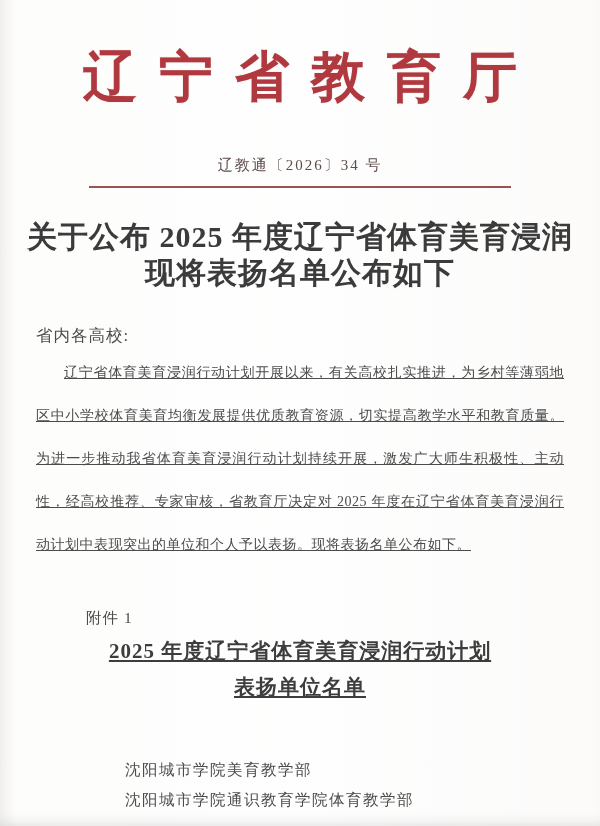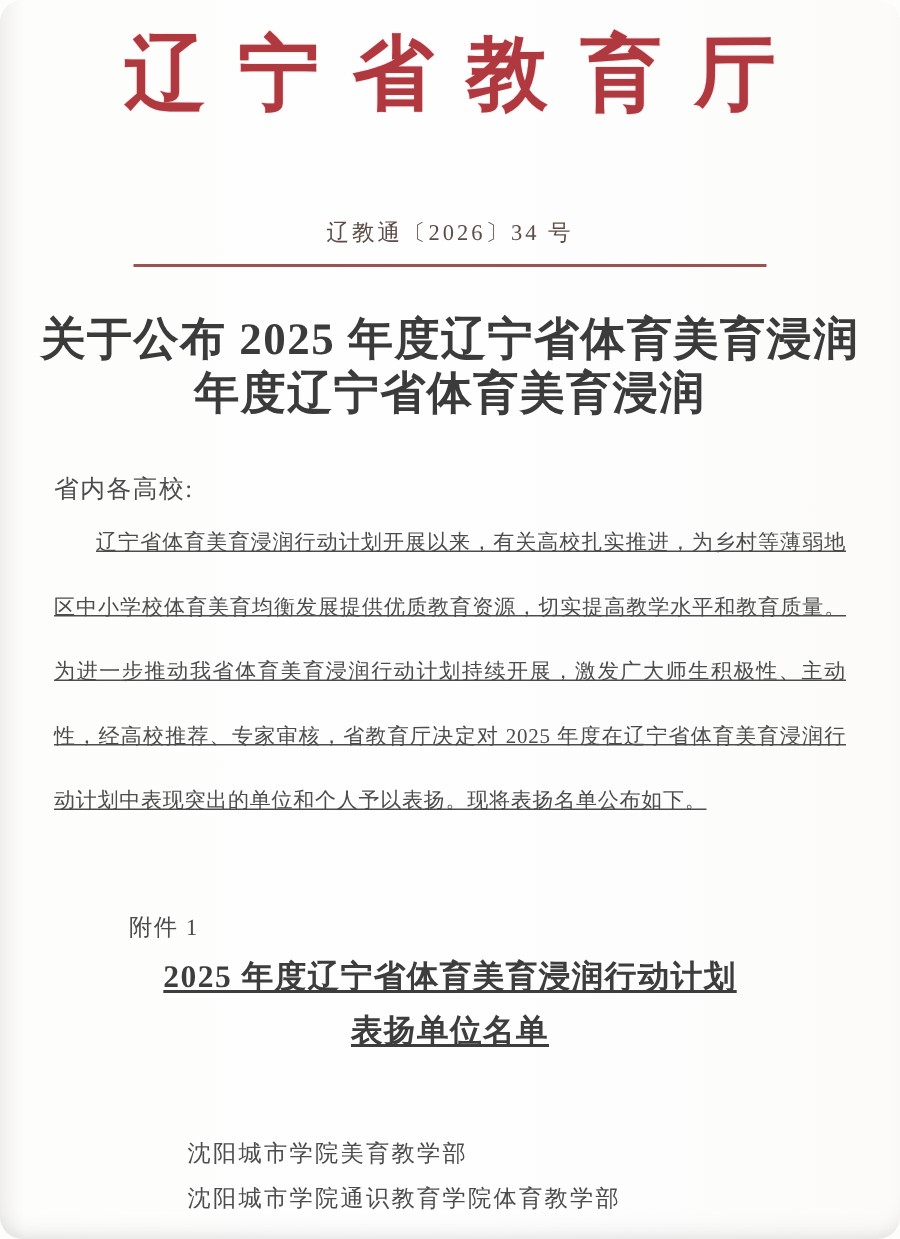--- a/index.html
+++ b/index.html
@@ -11,37 +11,36 @@
   body {
     font-family: "Liberation Serif", "DejaVu Serif", serif;
     background: #fdfdfc;
     position: relative;
   }
   .page {
     width: 600px;
     height: 826px;
     background: linear-gradient(90deg, #f2f1f0 0px, #fdfdfc 16px, #fefefe 50%, #fcfbfa 100%);
     box-shadow: inset 0 -10px 16px -12px rgba(120,120,120,0.35);
-    padding-top: 16px;
+    padding-top: 44px;
     position: relative;
-    border-radius: 15px;
   }
   .org-header {
     text-align: center;
     color: #b0383f;
     font-size: 54px;
     font-weight: bold;
     letter-spacing: 22px;
     text-indent: 22px;
     line-height: 66px;
     text-shadow: 0 0 1px rgba(176,56,63,0.45);
   }
   .doc-number {
     text-align: center;
-    margin-top: 64px;
+    margin-top: 46px;
     font-size: 15px;
     color: #5d4c47;
     letter-spacing: 2px;
   }
   .red-divider {
     margin: 11px 89px 0 89px;
     height: 0;
     border-top: 2px solid #9d5252;
   }
   .doc-title {
@@ -110,21 +109,21 @@
 <div class="page">
 
   <div class="org-header">辽宁省教育厅</div>
 
   <div class="doc-number">辽教通〔2026〕34 号</div>
 
   <div class="red-divider"></div>
 
   <div class="doc-title">
     <div>关于公布 2025 年度辽宁省体育美育浸润</div>
-    <div>年度辽宁省体育美育浸润</div>
+    <div>现将表扬名单公布如下</div>
   </div>
 
   <div class="content">
     <div class="salutation">省内各高校:</div>
     <div class="body-paragraph">辽宁省体育美育浸润行动计划开展以来，有关高校扎实推进，为乡村等薄弱地区中小学校体育美育均衡发展提供优质教育资源，切实提高教学水平和教育质量。为进一步推动我省体育美育浸润行动计划持续开展，激发广大师生积极性、主动性，经高校推荐、专家审核，省教育厅决定对 2025 年度在辽宁省体育美育浸润行动计划中表现突出的单位和个人予以表扬。现将表扬名单公布如下。</div>
   </div>
 
   <div class="attachment-label">附件 1</div>
 
   <div class="attachment-title">

